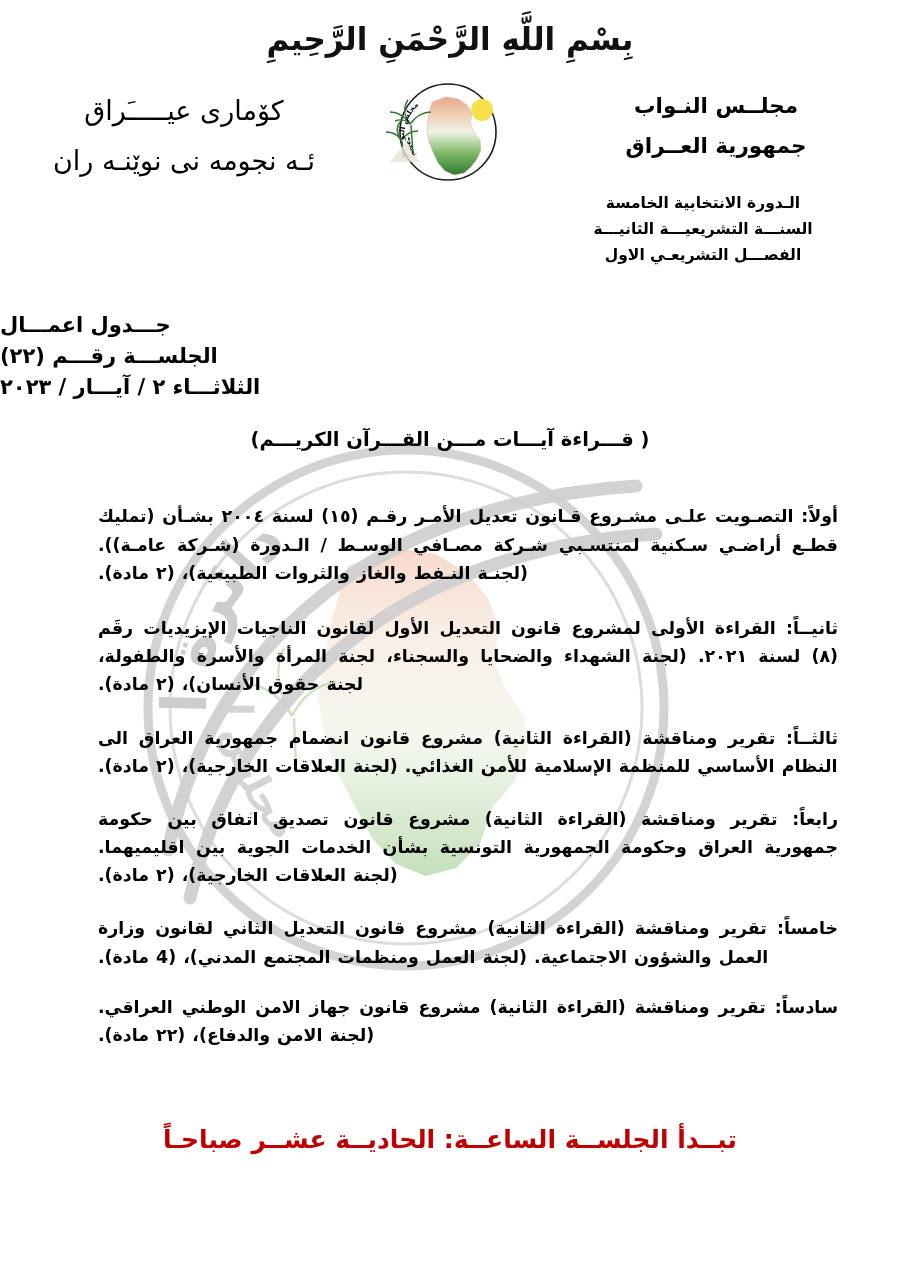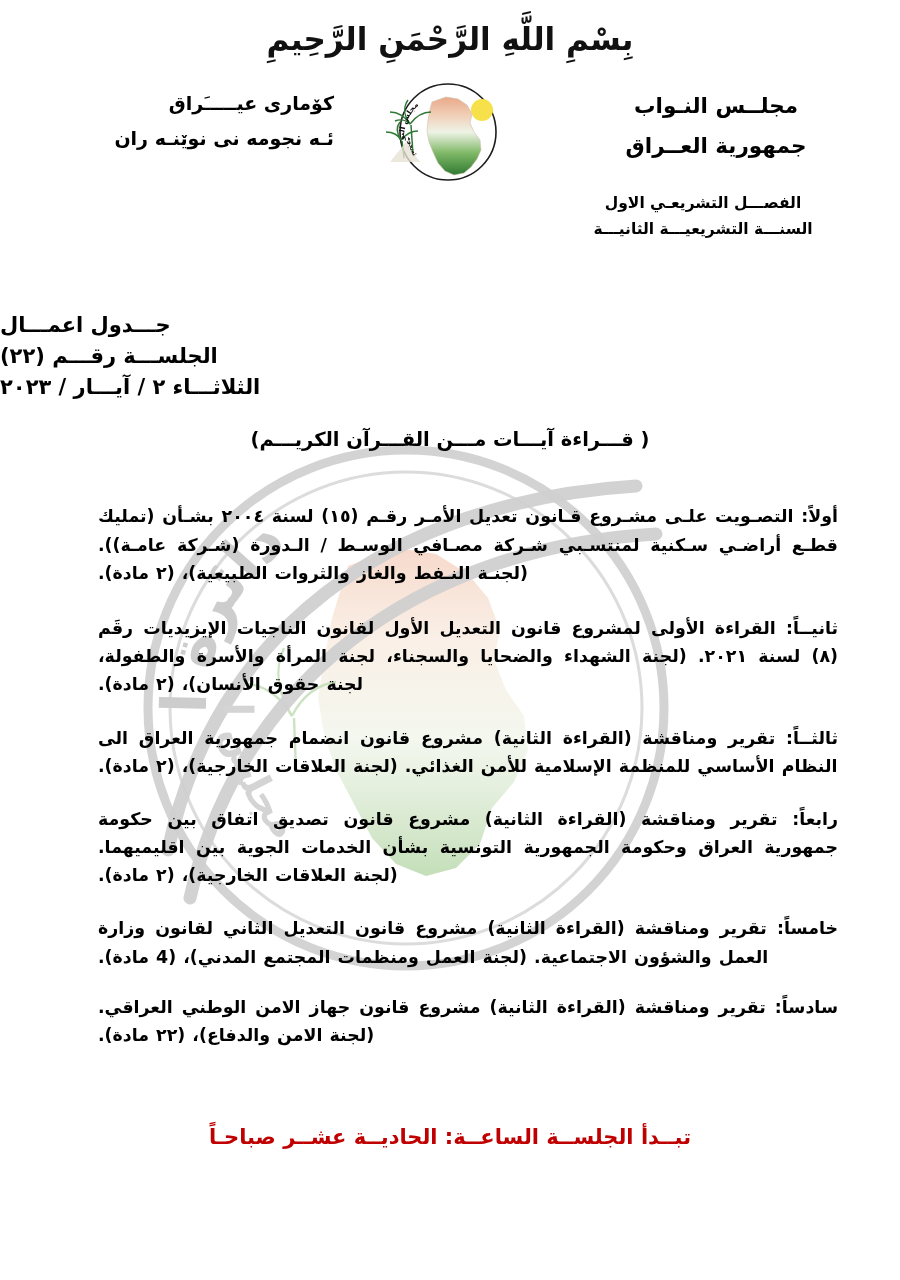--- a/index.html
+++ b/index.html
@@ -52,22 +52,23 @@
     position: absolute;
     left: 376px; top: 80px;
     width: 144px; height: 104px;
   }
 
   
   .hdr-ku {
     position: absolute;
     left: 34px; top: 86px;
     width: 300px;
-    font-size: 19px;
-    font-weight: 700;
+    text-align: center;
+    font-size: 27px;
+    font-weight: 400;
     line-height: 1.85;
     color: #000;
     direction: rtl;
   }
   .hdr-ar {
     position: absolute;
     right: 34px; top: 86px;
     width: 300px;
     text-align: center;
     font-size: 21.5px;
@@ -141,21 +142,21 @@
   .item.i5 { margin-bottom: 22px; }
   .item.i6 { margin-bottom: 0; }
 
   
   .footer-note {
     position: absolute;
     right: 62px;
     top: 1125px;
     width: 776px;
     text-align: center;
-    font-size: 21px;
+    font-size: 25px;
     font-weight: 700;
     color: #c00000;
     direction: rtl;
   }
 </style>
 </head>
 <body>
 
 <svg id="watermark" viewBox="0 0 620 620" xmlns="http://www.w3.org/2000/svg" aria-hidden="true">
   <defs>
@@ -247,22 +248,23 @@
     <div>كۆماری عیـــــَراق</div>
     <div>ئـه‌ نجومه‌ نی نوێنـه‌ ران</div>
   </div>
 
   <div class="hdr-ar">
     <div>مجلــس النـواب</div>
     <div>جمهورية العــراق</div>
   </div>
 
   <div class="session-meta">
+    <div>الـدورة الانتخابية الخامسة</div>
+    <div>السنـــة التشريعيـــة الثانيـــة</div>
     <div>الفصـــل التشريعـي الاول</div>
-    <div>السنـــة التشريعيـــة الثانيـــة</div>
   </div>
 
   <div class="agenda-title">
     <div>جـــدول اعمـــال</div>
     <div>الجلســـة رقـــم (٢٢)</div>
     <div>الثلاثـــاء ٢ / آيـــار / ٢٠٢٣</div>
   </div>
 
   <div class="quran-line">( قـــراءة آيـــات مـــن القـــرآن الكريـــم)</div>
 

